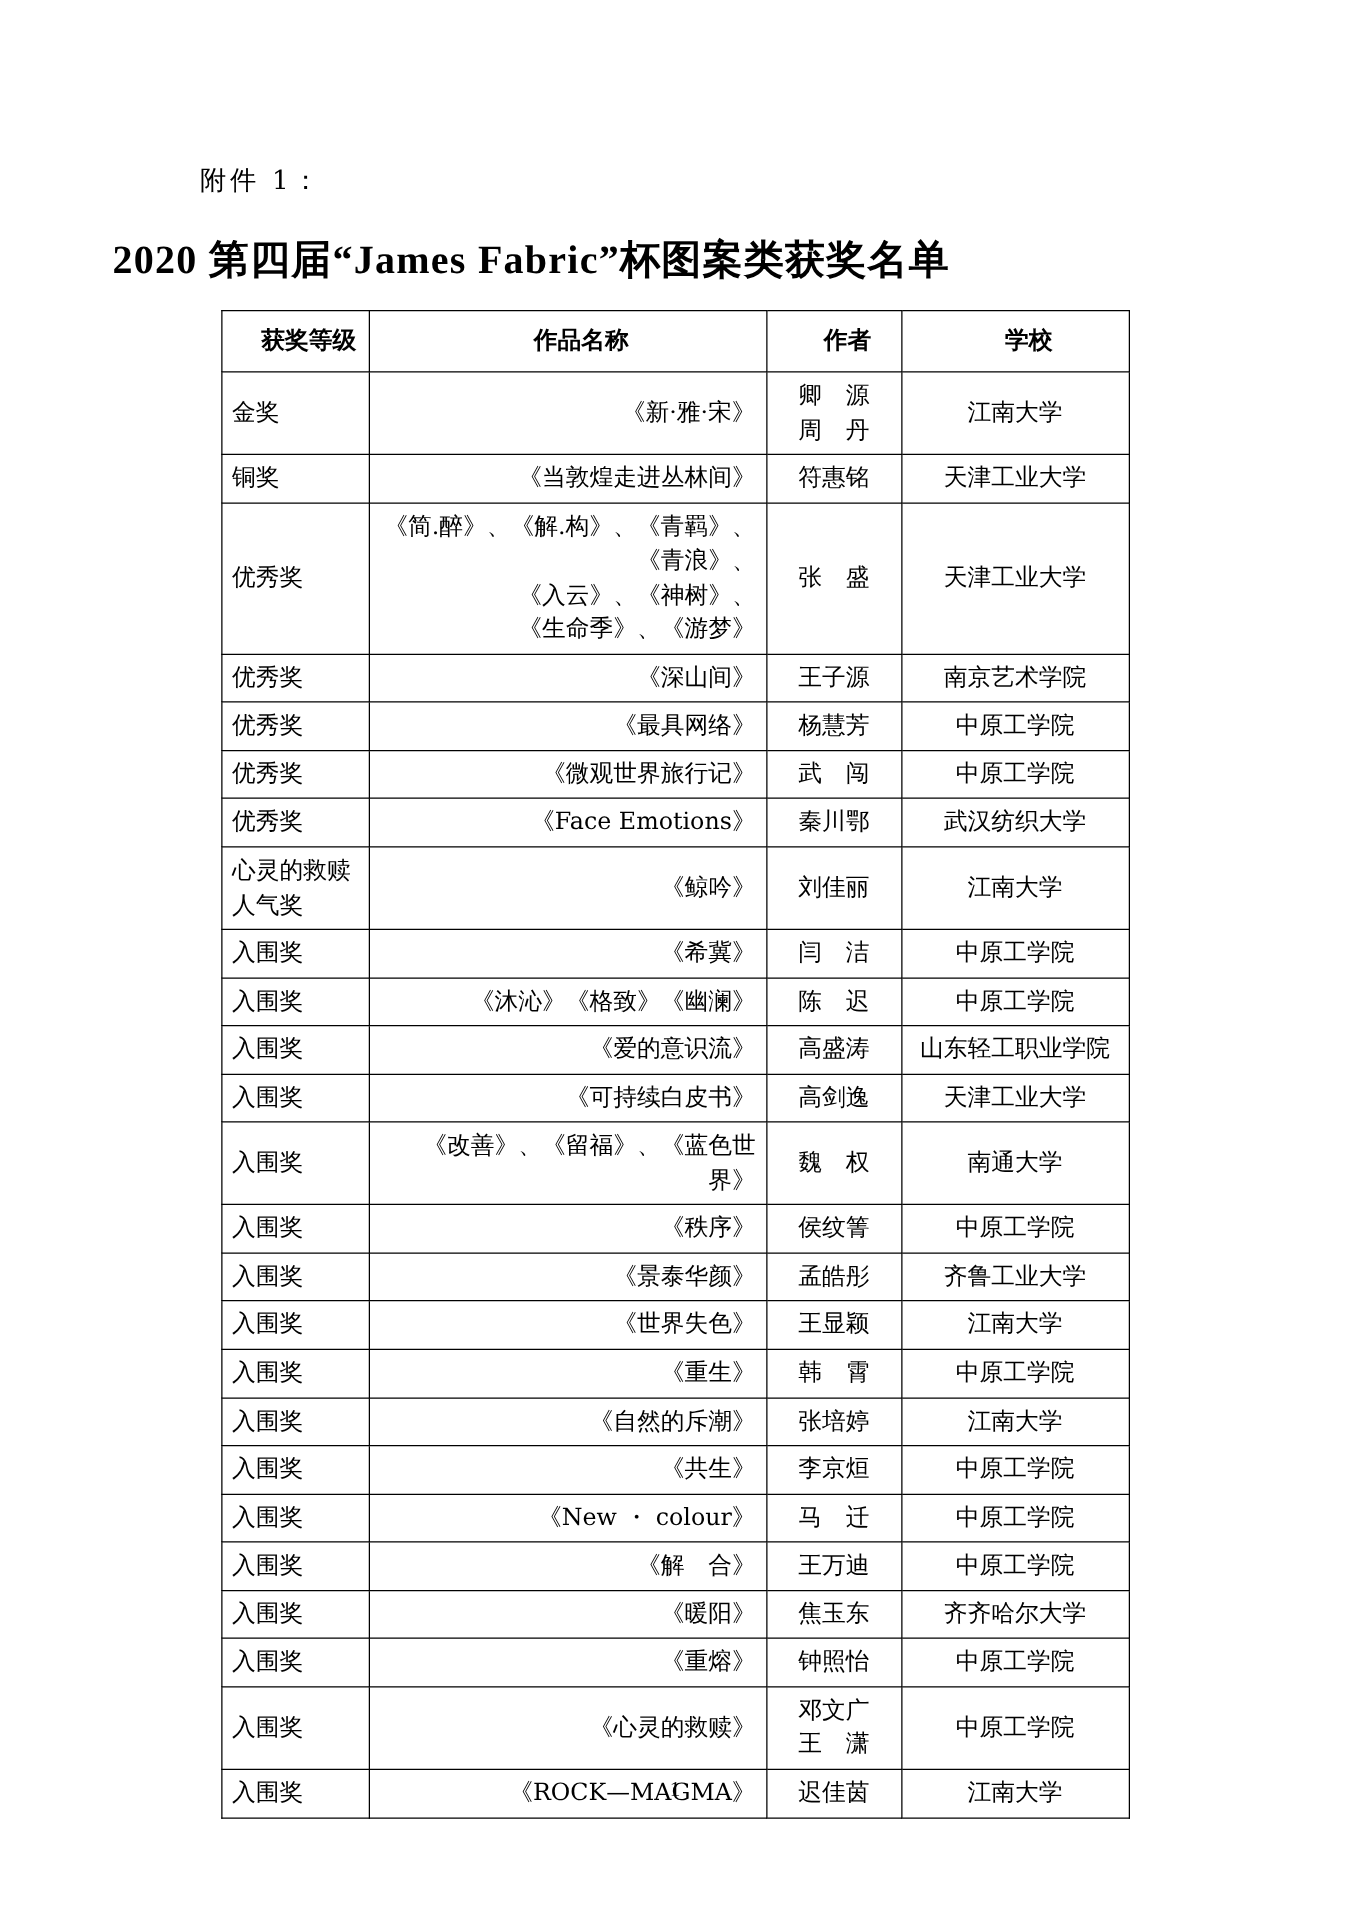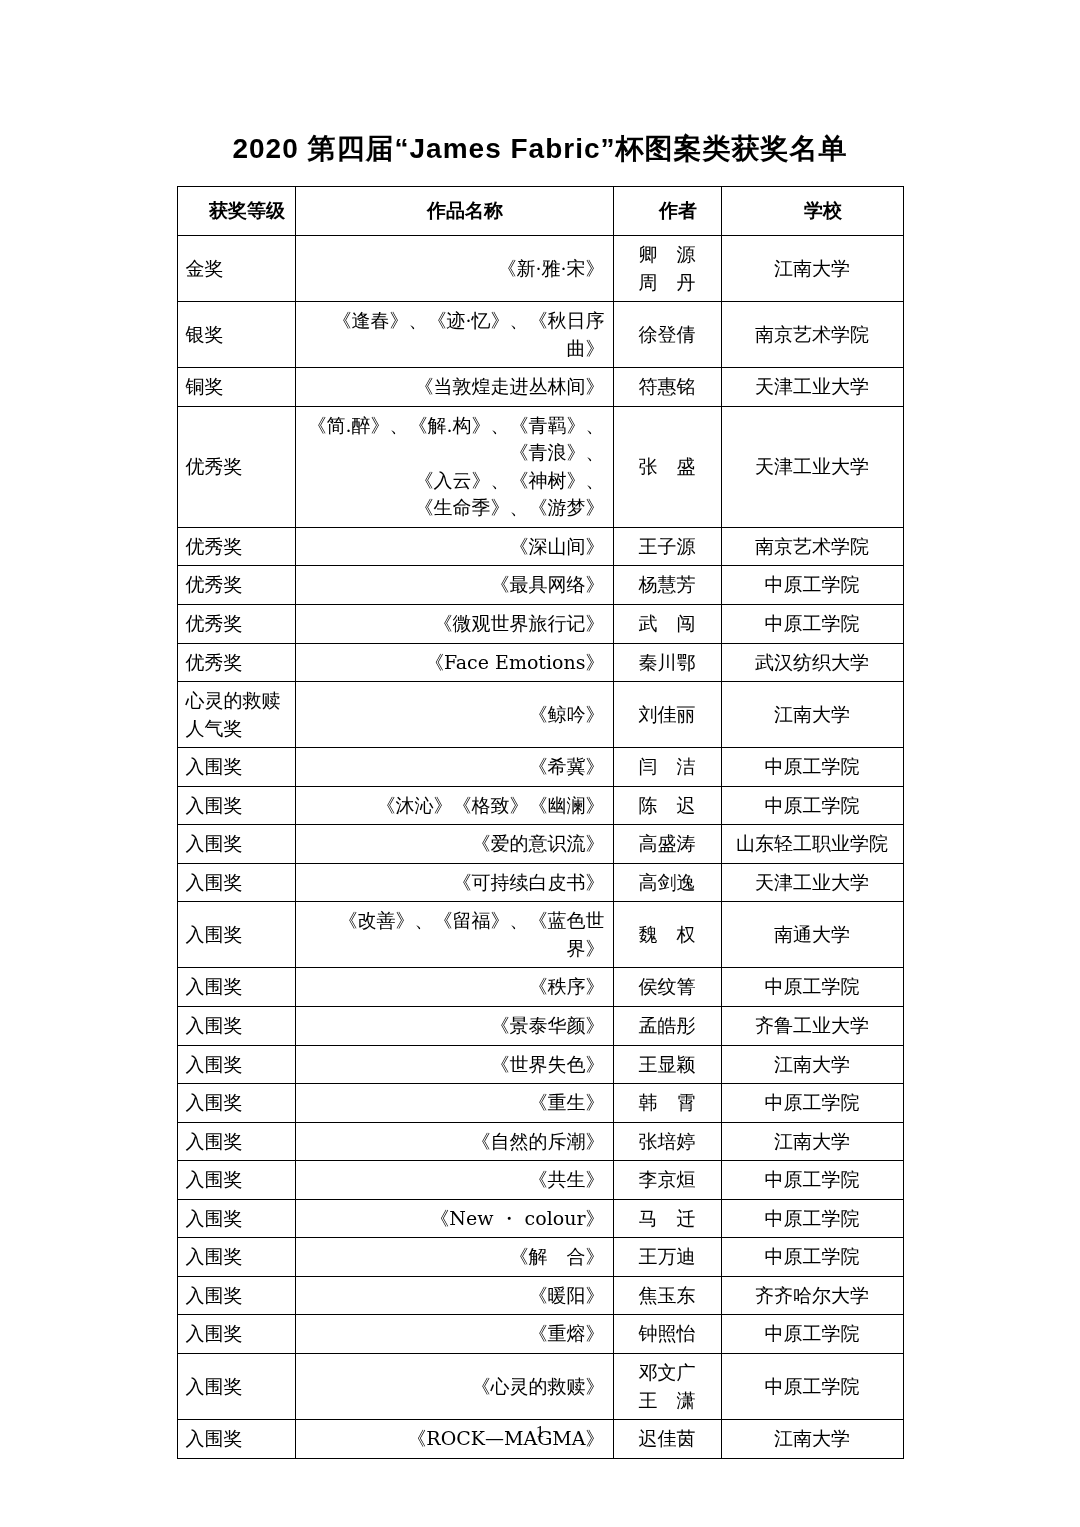--- a/index.html
+++ b/index.html
@@ -22,26 +22,25 @@
     padding: 130px 90px 0 90px;
   }
   .attachment-label {
     font-size: 21px;
     letter-spacing: 3px;
     margin-left: 70px;
     margin-bottom: 28px;
     font-family: "DejaVu Serif", "Liberation Serif", serif;
   }
   .doc-title {
-    text-align: center;
-    font-size: 28px;
+    font-size: 32px;
     font-weight: bold;
     letter-spacing: 1px;
     margin: 0 0 18px 0;
-    font-family: Liberation Sans, sans-serif;
+    font-family: Liberation Serif, serif;
   }
   table.award-table {
     border-collapse: collapse;
     width: 726px;
     margin: 0 auto;
     table-layout: fixed;
   }
   table.award-table th,
   table.award-table td {
     border: 1.2px solid #000;
@@ -87,20 +86,21 @@
     text-align: center;
     font-size: 17px;
     font-family: "Liberation Serif", serif;
   }
 </style>
 </head>
 <body>
 
 <div class="page">
 
+  <div class="attachment-label">附件 1：</div>
 
   <div class="doc-title">2020 第四届“James Fabric”杯图案类获奖名单</div>
 
   <table class="award-table">
     <colgroup>
       <col class="c-level">
       <col class="c-work">
       <col class="c-author">
       <col class="c-school">
     </colgroup>
@@ -114,26 +114,20 @@
     </thead>
     <tbody id="table-body">
         <tr>
           <td class="level">金奖</td>
           <td class="work">《新·雅·宋》</td>
           <td class="author">卿　源
 周　丹</td>
           <td class="school">江南大学</td>
         </tr>
         <tr>
-          <td class="level">银奖</td>
-          <td class="work">《逢春》、《迹·忆》、《秋日序曲》</td>
-          <td class="author">徐登倩</td>
-          <td class="school">南京艺术学院</td>
-        </tr>
-        <tr>
           <td class="level">铜奖</td>
           <td class="work">《当敦煌走进丛林间》</td>
           <td class="author">符惠铭</td>
           <td class="school">天津工业大学</td>
         </tr>
         <tr>
           <td class="level">优秀奖</td>
           <td class="work">《简.醉》、《解.构》、《青羁》、《青浪》、
 《入云》、《神树》、
 《生命季》、《游梦》</td>

